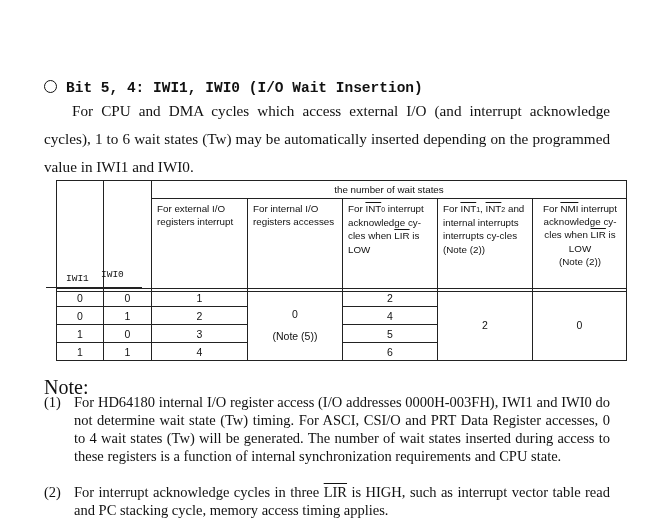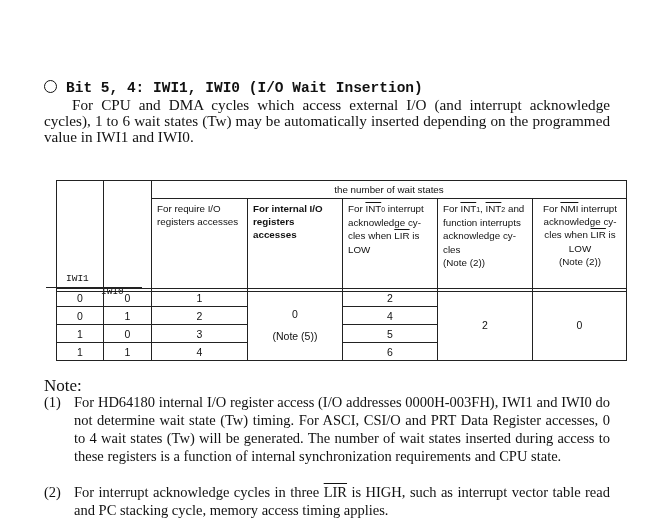--- a/index.html
+++ b/index.html
@@ -1,32 +1,32 @@
 <!DOCTYPE html>
 <html><head>
 <meta charset="utf-8">
 <style>
   html, body { margin:0; padding:0; background:#ffffff; }
   body { width:665px; height:528px; position:relative; overflow:hidden; color:#111; }
   .serif { font-family: "Liberation Serif", "DejaVu Serif", serif; }
   .sans { font-family: Liberation Mono, monospace; }
   .heading { position:absolute; left:44px; top:80px; font-size:14.5px; font-weight:bold; white-space:nowrap; }
   .heading .circle { display:inline-block; width:11px; height:11px; border:1.5px solid #111; border-radius:50%; vertical-align:-1px; margin-right:9px; }
-  .para { position:absolute; left:44px; top:97px; width:566px; font-size:15.2px; line-height:16px; text-align:justify; }
+  .para { position:absolute; left:44px; top:97px; width:566px; font-size:15.2px; line-height:28px; text-align:justify; }
   .para .indent { display:inline-block; width:28px; }
 
   table.wt { position:absolute; left:56px; top:180px; border-collapse:collapse; font-family:"Liberation Sans","DejaVu Sans",sans-serif; font-size:9.8px; color:#111; }
   table.wt td { border:1.3px solid #222; padding:0; vertical-align:top; }
   .hdr-top { height:17px; text-align:center; vertical-align:middle !important; }
   .hdr-sub { padding:3px 4px 0 5px !important; line-height:13.2px; }
   .num { text-align:center; vertical-align:middle !important; height:17px; font-size:10.5px; }
   .ol { text-decoration:overline;margin-top:24px; }
   .sub { font-size:7px; }
 
-  .note-title { position:absolute; left:44px; top:376px; font-size:17px; }
+  .note-title { position:absolute; left:44px; top:376px; font-size:20px; }
   .note { position:absolute; left:44px; width:566px; font-size:14.5px; line-height:18px; }
   .note .mark { position:absolute; left:0; top:0; }
   .note .body { margin-left:30px; text-align:justify; }
   .note .body p { margin:0; }
   .u { text-decoration:underline; }
 </style>
 </head>
 <body>
 
 <div class="heading sans">
@@ -38,33 +38,33 @@
 </div>
 
 <table class="wt">
   <tbody>
       <tr>
     <td rowspan="3" style="width:46px;" class="iwi-lbl-outer"></td>
     <td rowspan="3" style="width:47px;"></td>
     <td colspan="5" class="hdr-top">the number of wait states</td>
   </tr>
   <tr>
-    <td rowspan="2" class="hdr-sub" style="width:86px; height:89px;">For require I/O registers accesses</td>
-    <td rowspan="2" class="hdr-sub" style="width:85px;font-weight:bold;">For internal I/O registers accesses</td>
+    <td rowspan="2" class="hdr-sub" style="width:86px; height:89px;">For external I/O registers interrupt</td>
+    <td rowspan="2" class="hdr-sub" style="width:85px;">For internal I/O registers accesses</td>
     <td rowspan="2" class="hdr-sub" style="width:85px;"><span>For </span><span class="ol">INT</span><span class="sub">0</span><span> interrupt acknowledge cy-cles when </span><span class="ol">LIR</span><span> is LOW</span></td>
-    <td rowspan="2" class="hdr-sub" style="width:85px;"><span>For </span><span class="ol">INT</span><span class="sub">1</span><span>, </span><span class="ol">INT</span><span class="sub">2</span><span> and function interrupts acknowledge cy-cles</span><br><span>(Note (2))</span></td>
+    <td rowspan="2" class="hdr-sub" style="width:85px;"><span>For </span><span class="ol">INT</span><span class="sub">1</span><span>, </span><span class="ol">INT</span><span class="sub">2</span><span> and internal interrupts interrupts cy-cles</span><br><span>(Note (2))</span></td>
     <td rowspan="2" class="hdr-sub" style="width:84px;text-align:center;"><span>For </span><span class="ol">NMI</span><span> interrupt acknowledge cy-cles when </span><span class="ol">LIR</span><span> is LOW</span><br><span>(Note (2))</span></td>
   </tr>
   <tr></tr>
 
 </tbody>
   </table>
 
 <div class="sans" style="position:absolute; left:53px; top:273px; font-size:9.5px;padding-left:13px;">IWI1</div>
-<div class="sans" style="position:absolute; left:101px; top:286px; font-size:9.5px;">IWI0</div>
+<div class="sans" style="position:absolute; left:101px; top:269px; font-size:9.5px;">IWI0</div>
 <div style="position:absolute; left:46px; top:287px; width:96px; border-top:1.3px solid #222;"></div>
 
 <table class="wt" style="top:288px;">
   <tbody>
       <tr>
     <td class="num" style="width:46px;">0</td>
     <td class="num" style="width:47px;">0</td>
     <td class="num" style="width:95px;">1</td>
     <td rowspan="4" class="num" style="width:94px; line-height:22px;"><span>0</span><br><span>(Note (5))</span></td>
     <td class="num" style="width:94px;">2</td>

